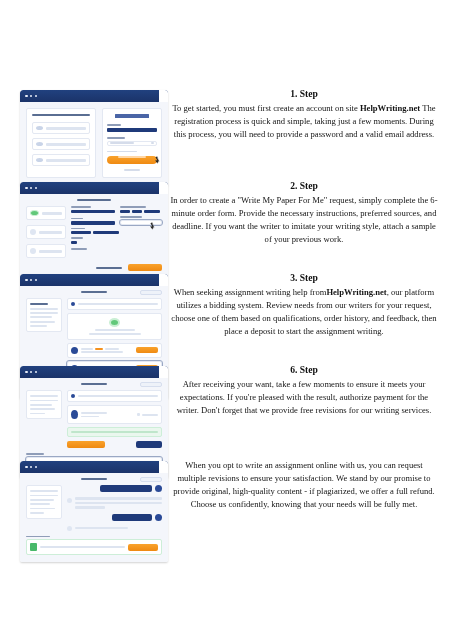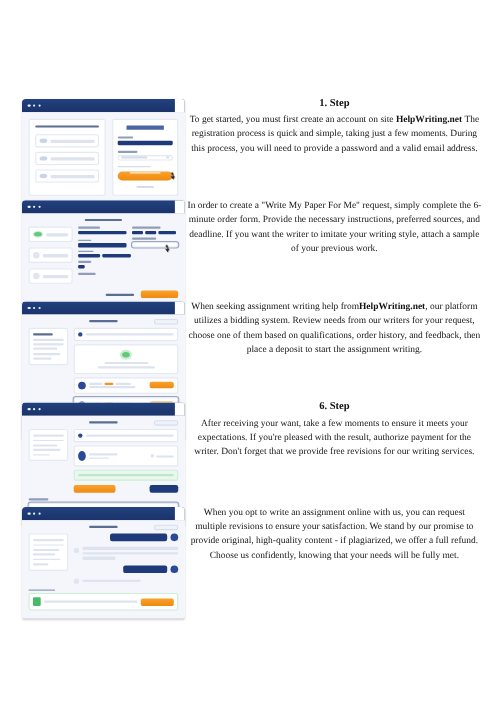--- a/index.html
+++ b/index.html
@@ -335,20 +335,21 @@
               </div>
             </div>
             <div class="row" style="justify-content:flex-end;align-items:center;gap:6px;margin-top:6px;">
               <div class="bar dk" style="width:26px;height:2.2px;"></div>
               <div class="btn-orange sq" style="width:34px;height:7px;border-radius:2px;"></div>
             </div>
           </div>
         </div>
       </div>
       <div class="text-col">
+        <div class="step-heading">2. Step</div>
         <div class="step-body"><span>In order to create a "Write My Paper For Me" request, simply complete the 6-minute order form. Provide the necessary instructions, preferred sources, and deadline. If you want the writer to imitate your writing style, attach a sample of your previous work.</span><b></b><span></span></div>
       </div>
     </div>
 
     <div class="step-row" style="height:92px;">
       <div class="shot-col">
         <div class="browser">
           <div class="browser-bar">
             <span class="dot"></span>
             <span class="dot"></span>
@@ -415,20 +416,21 @@
                     </div>
                   </div>
                   <div class="btn-orange sq" style="width:22px;height:6px;"></div>
                 </div>
               </div>
             </div>
           </div>
         </div>
       </div>
       <div class="text-col">
+        <div class="step-heading">3. Step</div>
         <div class="step-body"><span>When seeking assignment writing help from</span><b>HelpWriting.net</b><span>, our platform utilizes a bidding system. Review needs from our writers for your request, choose one of them based on qualifications, order history, and feedback, then place a deposit to start the assignment writing.</span></div>
       </div>
     </div>
 
     <div class="step-row" style="height:95px;">
       <div class="shot-col">
         <div class="browser">
           <div class="browser-bar">
             <span class="dot"></span>
             <span class="dot"></span>

